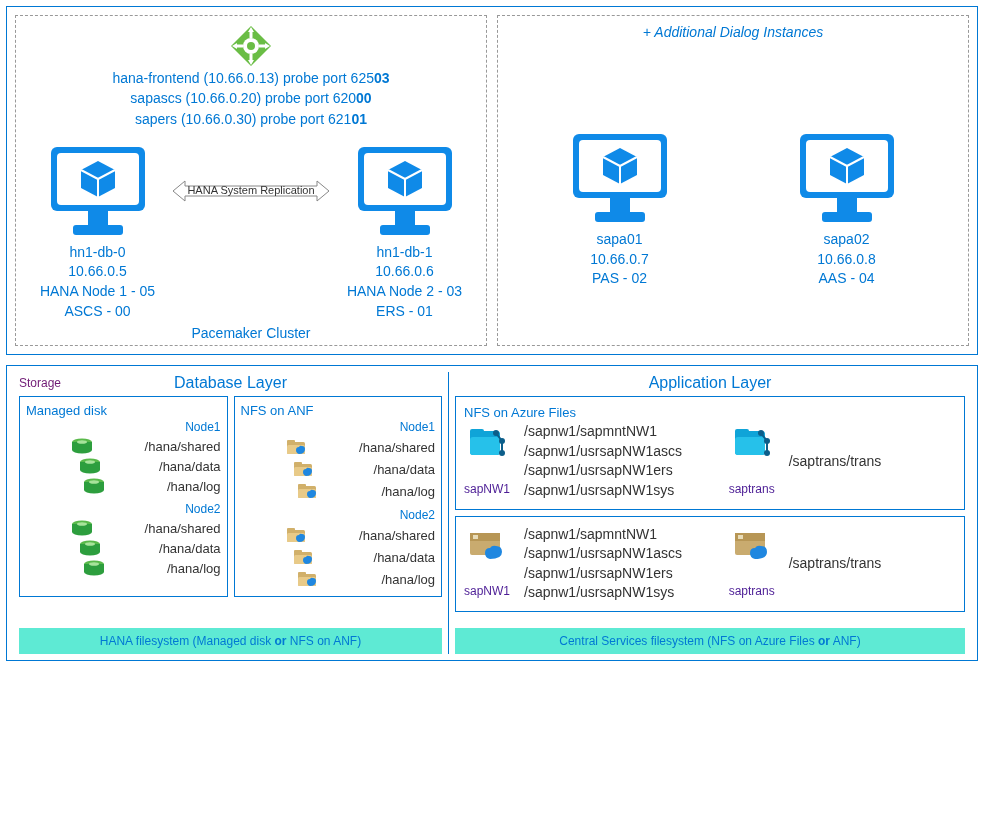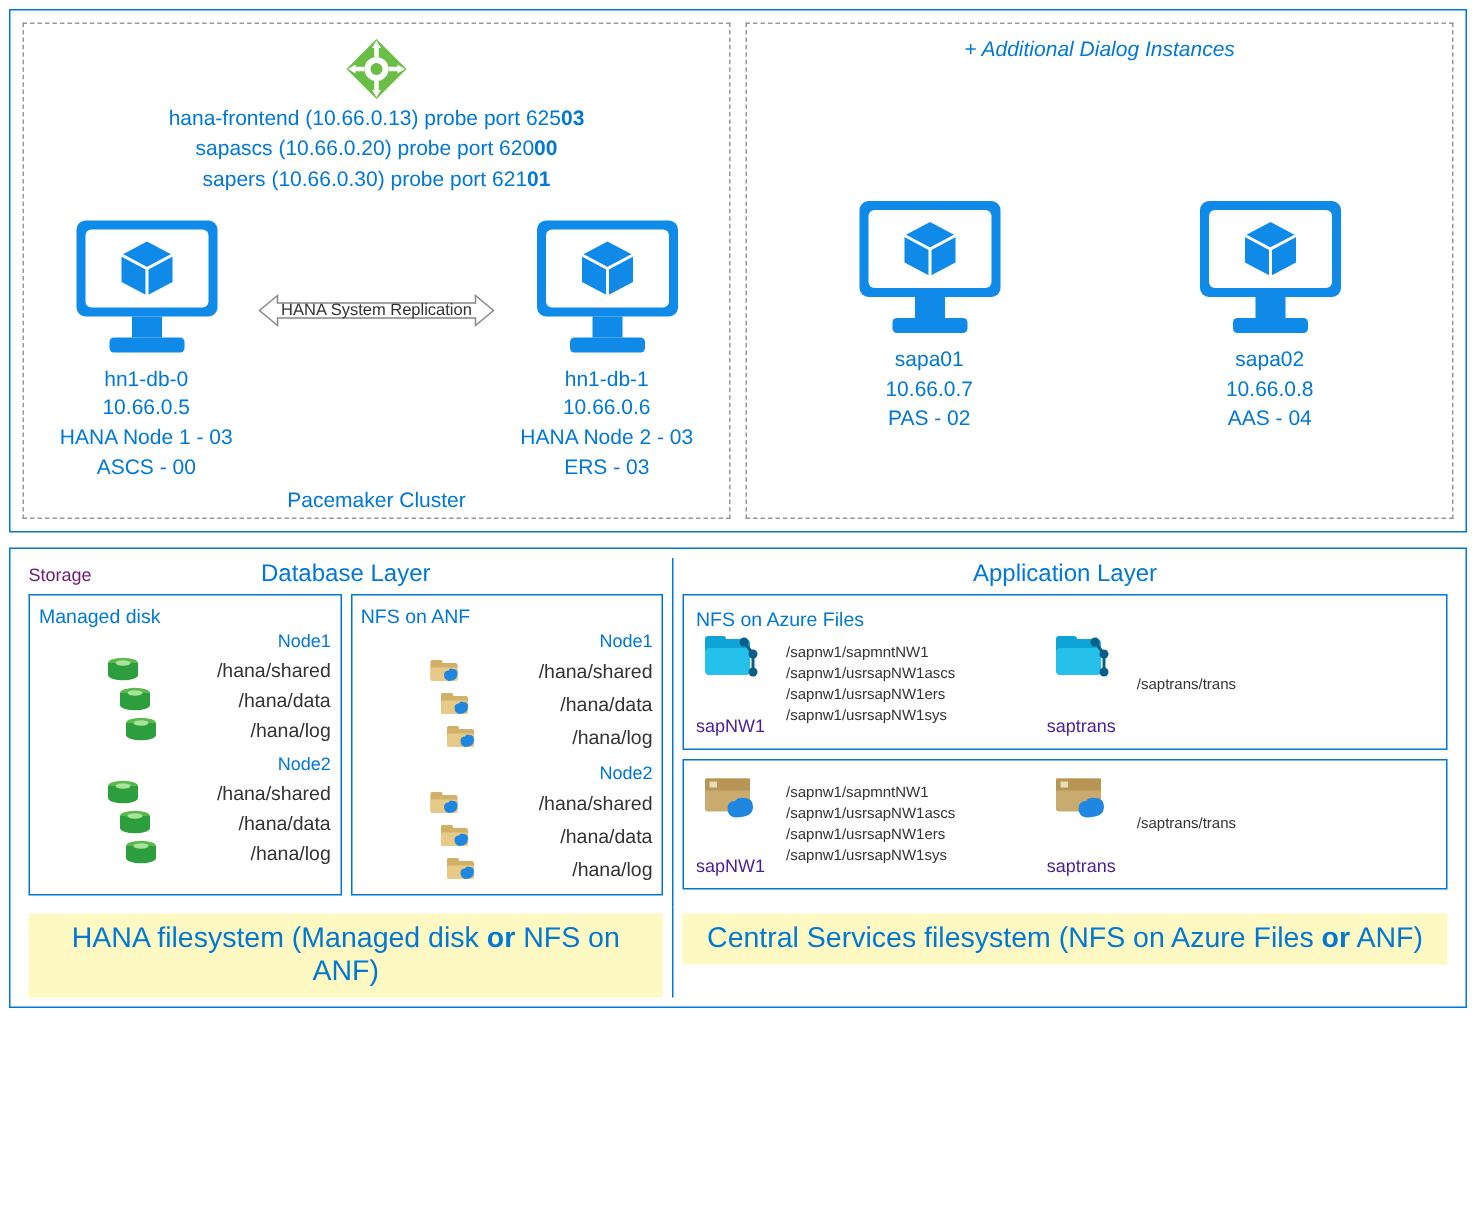--- a/index.html
+++ b/index.html
@@ -49,21 +49,21 @@
     text-align: center;
     padding-bottom: 10px;
     font-style: italic;
   }
   .vm-icon { width: 110px; height: 100px; }
   svg { display: block; margin: 0 auto; }
   .arrow-wrap {
     display: flex;
     align-items: flex-start;
     justify-content: center;
-    margin-top: 54px;
+    margin-top: 38px;
   }
   .arrow-svg { width: 160px; height: 28px; }
   .arrow-txt {
     font-size: 11px;
     fill: #333;
     text-anchor: middle;
     dominant-baseline: middle;
     font-family: "Segoe UI", Arial, sans-serif;
   }
   
@@ -112,27 +112,27 @@
     padding: 8px;
     margin-bottom: 6px;
   }
   .app-row-flex {
     display: flex;
     align-items: center;
     gap: 14px;
   }
   .app-col { text-align: center; }
   .app-col .cap { font-size: 12px; color:#4c1d95; margin-top:17px; }
-  .path-block { font-size: 10px; color:#333; line-height:1.4; }
+  .path-block { font-size: 14px; color:#333; line-height:1.4; }
   .footer-bar {
-    background: #fef9c3;
+    background: #5eead4;
     text-align: center;
     padding: 6px;
     color: #0078d4;
-    font-size: 19px;
+    font-size: 12px;
   }
   .spacer-6 { height:6px; }
   .db-footer-wrap { border-right:1px solid #0078d4; padding:4px 6px 0 6px; }
   .app-footer-wrap { padding:4px 6px 0 6px; }
   .top-left-label {
     position: absolute; top:4px; left:6px;
   }
 </style>
 </head>
 <body>
@@ -203,39 +203,39 @@
         </div>
       </div>
       <div class="nodes-row">
         <div class="node-col">
           <svg class="vm-icon">
               <use href="#vm"></use>
             </svg>
           <div class="node-label">
             <div>hn1-db-0</div>
             <div>10.66.0.5</div>
-            <div>HANA Node 1 - 03</div>
+            <div>HANA Node 1 - 05</div>
             <div>ASCS - 00</div>
           </div>
         </div>
         <div class="arrow-wrap">
           <svg class="arrow-svg">
             <polygon points="2,14 14,4 14,9 146,9 146,4 158,14 146,24 146,19 14,19 14,24" fill="#fff" stroke="#888" stroke-width="1"></polygon>
             <text x="80" y="14" class="arrow-txt">HANA System Replication</text>
           </svg>
         </div>
         <div class="node-col">
           <svg class="vm-icon">
               <use href="#vm"></use>
             </svg>
           <div class="node-label">
             <div>hn1-db-1</div>
             <div>10.66.0.6</div>
             <div>HANA Node 2 - 03</div>
-            <div>ERS - 03</div>
+            <div>ERS - 01</div>
           </div>
         </div>
       </div>
       <div class="cluster-caption">Pacemaker Cluster</div>
     </div>
 
     <div class="dashed-box dialog-box">
       <div class="title-right">+ Additional Dialog Instances</div>
       <div style="height:76px"></div>
       <div class="nodes-row">

